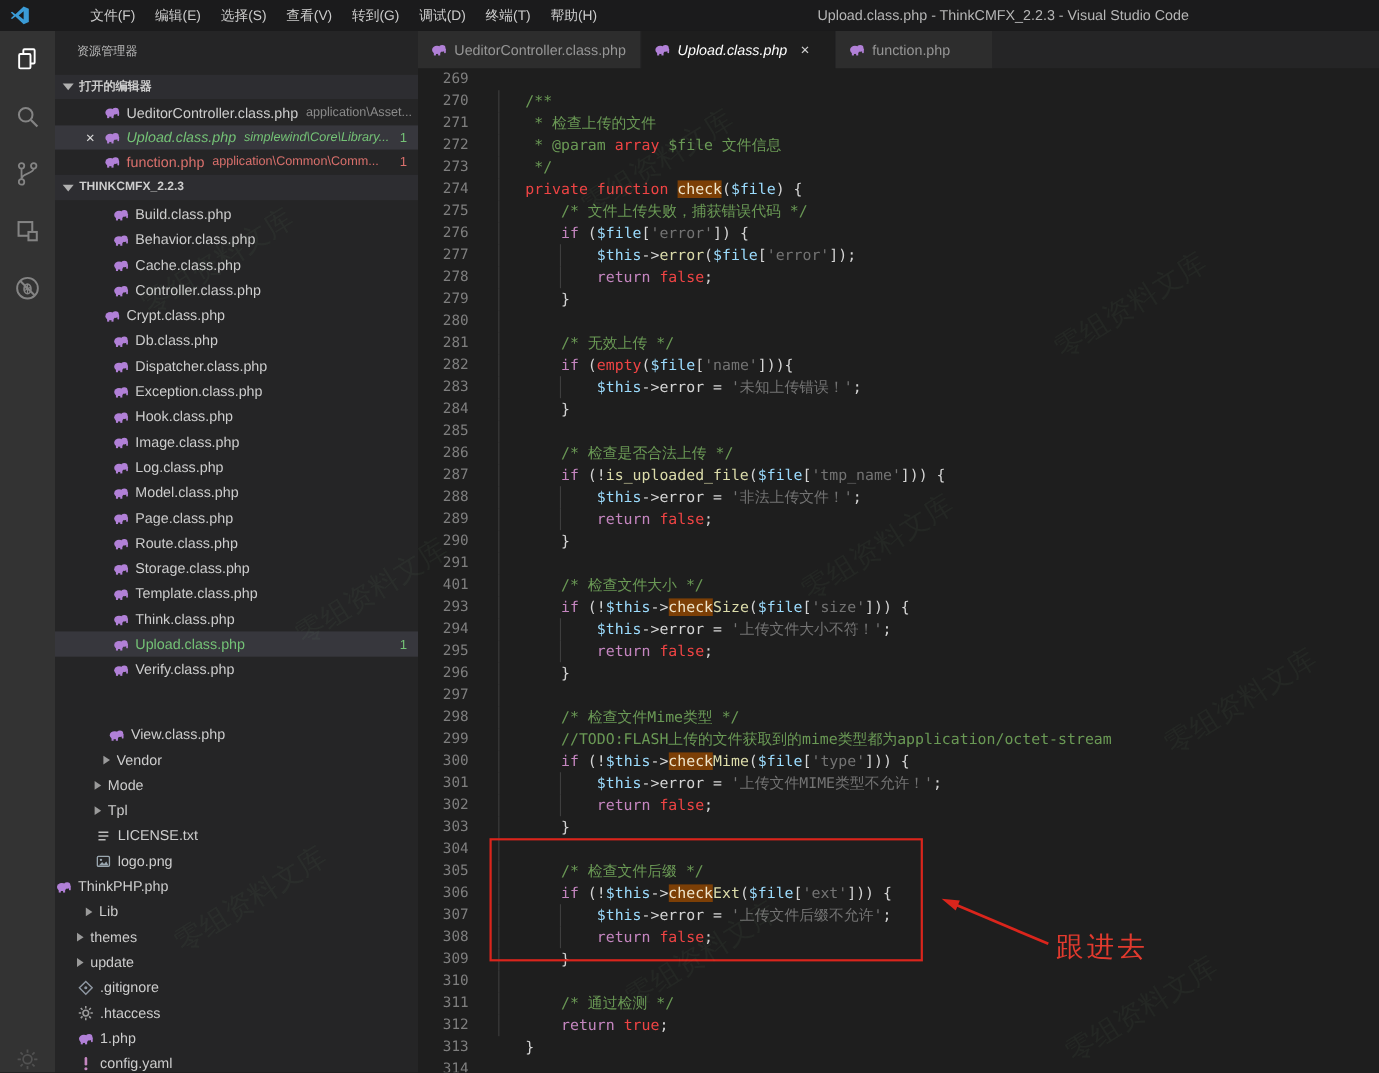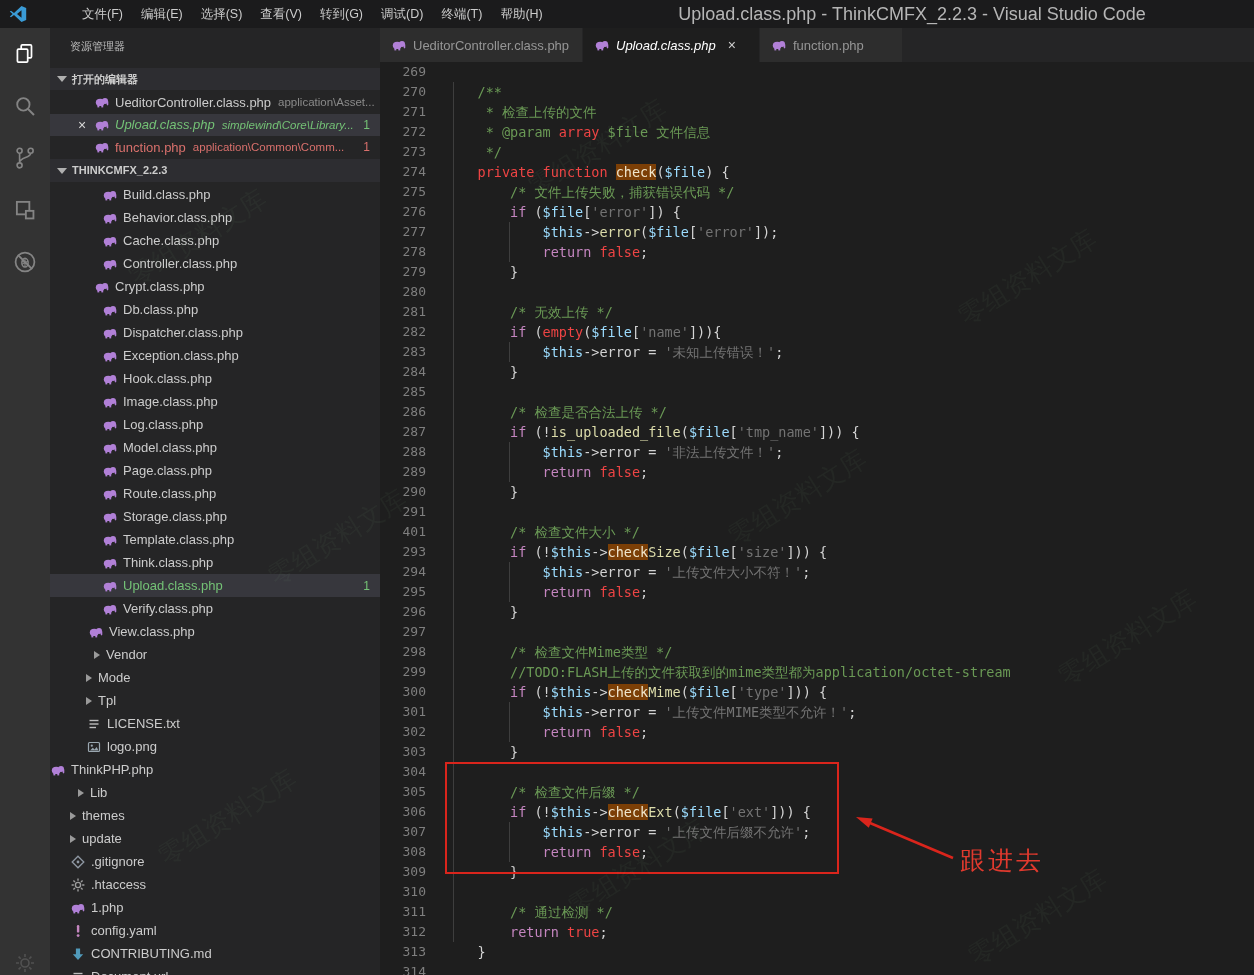--- a/index.html
+++ b/index.html
@@ -7,21 +7,21 @@
     font-family:"Liberation Sans", sans-serif; }
   #app { position:relative; width:1254px; height:975px; }
 
   
   #titlebar { position:absolute; left:0; top:0; width:1254px; height:28px;
     background:#1b1b1c; display:flex; align-items:center; z-index:20;gap:36px; }
   #vscode-logo { width:18px; height:18px; margin:0 10px 0 9px; flex:none; }
   .menu-item { color:#cccccc; font-size:12.5px; padding:0 9px; height:28px;
     line-height:28px; cursor:default; }
   #window-title { position:absolute; left:912px; top:0; transform:translateX(-50%);
-    color:#b6b6b6; font-size:18px; line-height:28px; white-space:nowrap; }
+    color:#b6b6b6; font-size:13px; line-height:28px; white-space:nowrap; }
 
   
   #activitybar { position:absolute; left:0; top:28px; width:50px; height:947px;
     background:#333333; z-index:10; }
   .act-item { width:50px; height:52px; display:flex; align-items:center; justify-content:center; }
   .act-item svg { width:26px; height:26px; }
   #act-bottom { position:absolute; left:0; bottom:-8px; width:50px; height:40px;
     display:flex; align-items:center; justify-content:center; opacity:.55; }
 
   
@@ -431,21 +431,21 @@
             <g fill="#b180d7">
               <ellipse cx="6.2" cy="8.4" rx="4.4" ry="3.7"></ellipse>
               <circle cx="11" cy="7" r="3"></circle>
               <rect x="12.7" y="7" width="1.6" height="4.4" rx="0.8"></rect>
               <rect x="3.4" y="10.6" width="1.9" height="2.8"></rect>
               <rect x="7.3" y="10.6" width="1.9" height="2.8"></rect>
             </g>
           </svg>
           <span class="tree-label">Verify.class.php</span>
         </div>
-        <div class="tree-row" style="padding-left: 38px;">
+        <div class="tree-row" style="padding-left: 48px; margin-top: 36px;">
           <svg viewBox="0 0 16 16" class="tree-icon">
             <g fill="#b180d7">
               <ellipse cx="6.2" cy="8.4" rx="4.4" ry="3.7"></ellipse>
               <circle cx="11" cy="7" r="3"></circle>
               <rect x="12.7" y="7" width="1.6" height="4.4" rx="0.8"></rect>
               <rect x="3.4" y="10.6" width="1.9" height="2.8"></rect>
               <rect x="7.3" y="10.6" width="1.9" height="2.8"></rect>
             </g>
           </svg>
           <span class="tree-label">View.class.php</span>

